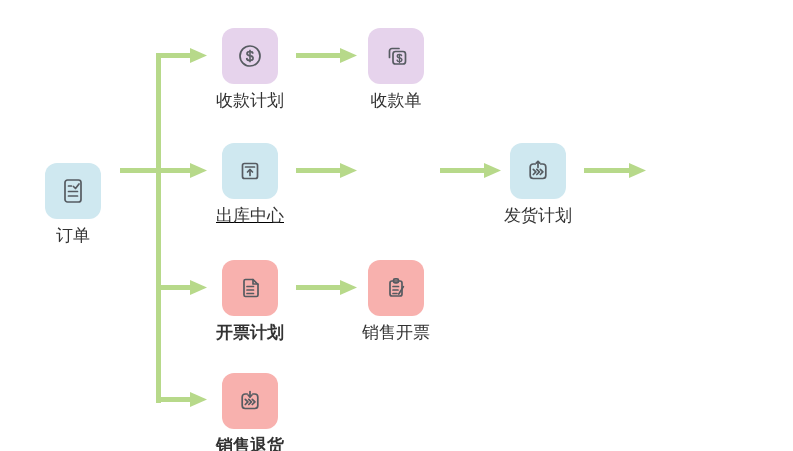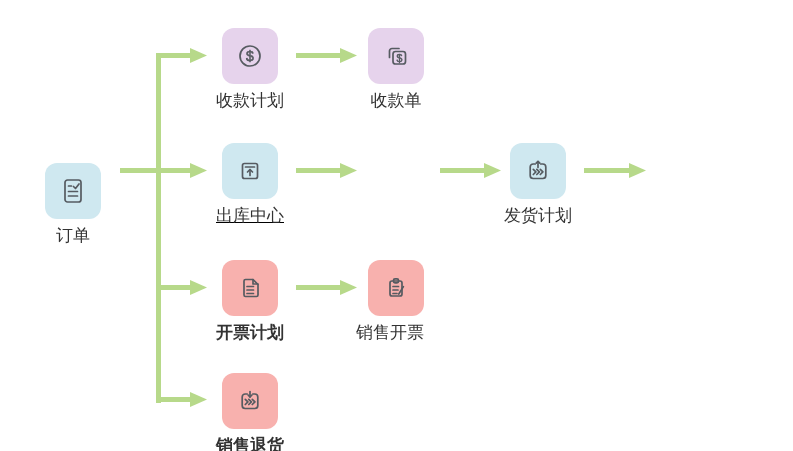--- a/index.html
+++ b/index.html
@@ -130,21 +130,21 @@
           <path d="M19,7.5 v4.5 h5"></path>
           <path d="M13,14.5 h6.5"></path>
           <path d="M13,18 h6.5"></path>
           <path d="M13,21.5 h6.5"></path>
         </svg>
       </span>
     </div>
     <div class="label">开票计划</div>
   </div>
 
-  <div class="node" style="left:368px;top:260px;align-items:flex-end;">
+  <div class="node" style="left:368px;top:260px;">
     <div class="tile" style="background-color: rgb(248, 177, 174);">
       <span>
         <svg width="32" height="32" viewBox="0 0 32 32" fill="none" stroke="currentColor" stroke-width="1.7" stroke-linecap="round" stroke-linejoin="round">
           <rect x="10" y="9" width="12" height="15" rx="2"></rect>
           <rect x="13.5" y="6.8" width="5" height="4" rx="1.5"></rect>
           <path d="M13,14.5 h5.5"></path>
           <path d="M13,18 h5"></path>
           <path d="M13,21.5 h4"></path>
           <path d="M18.8,22 l4.6,-7.4"></path>
         </svg>

